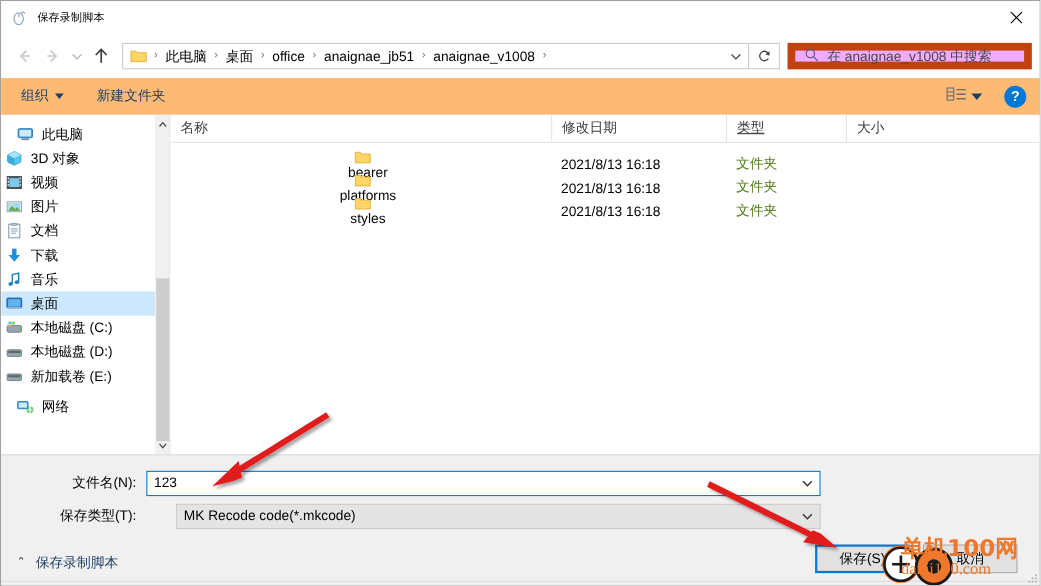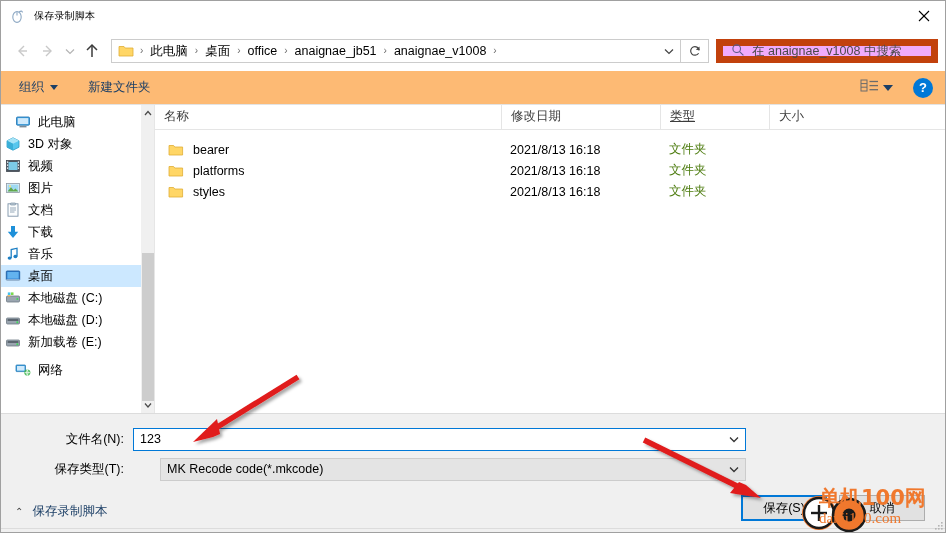--- a/index.html
+++ b/index.html
@@ -195,21 +195,21 @@
   .c-date { width: 159px; }
   .c-type { width: 109px; text-decoration: underline; }
   .c-size { width: 80px; }
 
   .file-row {
     height: 21px; display: flex; align-items: center;
     font-size: 12.5px; color: #000;
   }
   .fr-name {
     width: 346px; display: flex; align-items: center;
-    padding-left: 13px; box-sizing: border-box;
+    padding-left: 13px; box-sizing: border-box; flex-direction: column;
   }
   .fr-icon { width: 16px; height: 14px; margin-right: 9px; flex: 0 0 auto; }
   .fr-date { width: 159px; padding-left: 9px; box-sizing: border-box; color: #000; }
   .fr-type { width: 109px; padding-left: 9px; box-sizing: border-box; color: #4d7c0f; }
   .fr-size { width: 80px; padding-left: 9px; box-sizing: border-box; }
   #list-rows { padding-top: 9px; }
 
   
   #form-area {
     position: absolute; left: 0; top: 412px; width: 946px; height: 78px;

